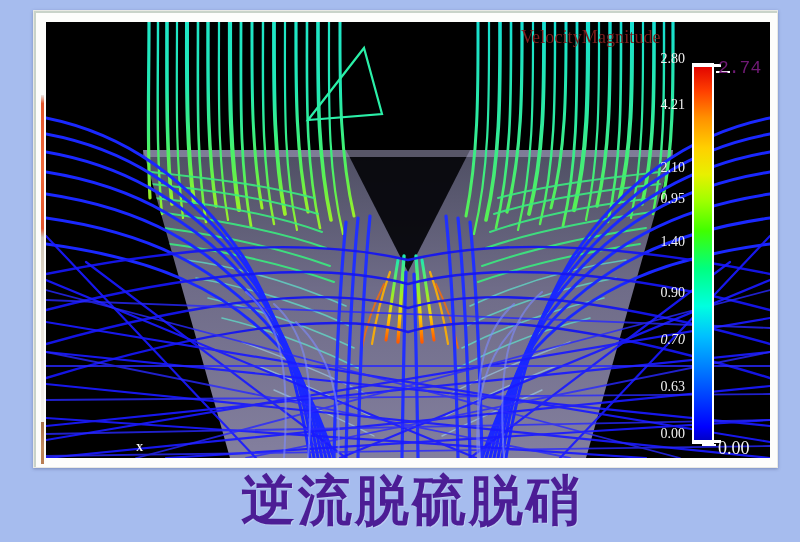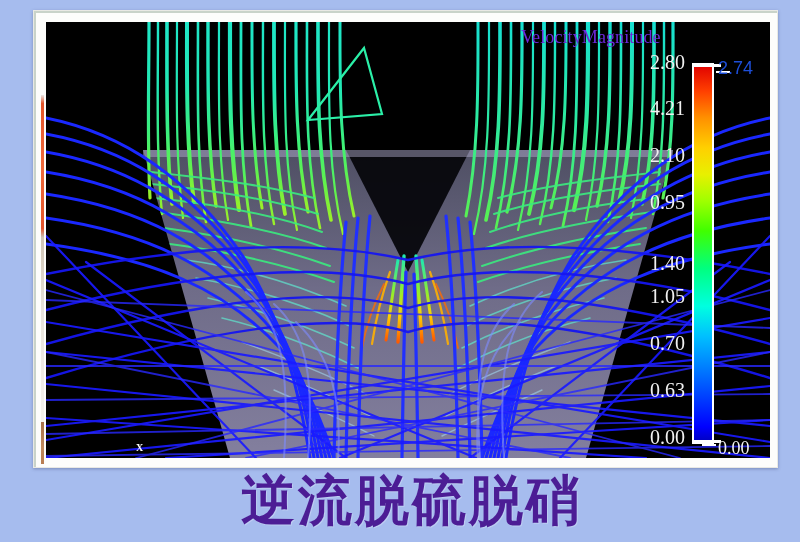--- a/index.html
+++ b/index.html
@@ -76,27 +76,27 @@
   .cb-cap{position:absolute;left:-1px;width:28px;height:3px;background:#fff;}
   #cb-cap-top{top:-1px;}
   #cb-cap-bot{bottom:-1px;}
 
   
   .cb-whisker{position:absolute;width:14px;height:2px;background:#ffffff;}
   #whisk-top{left:716px;top:71px;}
   #whisk-bot{left:702px;top:444px;}
 
   
-  .cv-text{position:absolute;color:#6d28d9;font-family:"Liberation Serif",serif;white-space:nowrap;}
+  .cv-text{position:absolute;color:#7f1d1d;font-family:"Liberation Serif",serif;white-space:nowrap;}
   #cb-title{left:521px;top:27px;font-size:18px;letter-spacing:.1px;}
   .cb-tick{
     position:absolute;width:72px;text-align:right;
-    color:#f0f0f0;font-size:20px;font-family:"Liberation Serif",serif;
-  }
-  #tick-hi{position:absolute;left:718px;font-size:18px;color:#1d4ed8;font-family:Liberation Sans, sans-serif;}
+    color:#f0f0f0;font-size:14px;font-family:"Liberation Serif",serif;
+  }
+  #tick-hi{position:absolute;left:718px;font-size:18px;color:#701a75;font-family:Liberation Mono, monospace;}
   #tick-lo{position:absolute;left:718px;font-size:18px;color:#f2f2f2;font-family:"Liberation Serif",serif;}
 
   
   #axis-triad{position:absolute;left:50px;top:418px;width:54px;height:26px;}
   #axis-label-x{
     position:absolute;left:40px;top:2px;color:#ffffff;font-size:10px;
     font-family:"Liberation Serif",serif;font-weight:bold;
   }
 
   
@@ -357,25 +357,25 @@
     <div id="colorbar">
       <div class="cb-cap" id="cb-cap-top"></div>
       <div class="cb-cap" id="cb-cap-bot"></div>
     </div>
   </div>
   <div class="cb-whisker" id="whisk-top"></div>
   <div class="cb-whisker" id="whisk-bot"></div>
 
   <div class="cb-tick" style="left:613px;top:51px;">2.80</div>
   <div class="cb-tick" style="left:613px;top:97px;">4.21</div>
-  <div class="cb-tick" style="left:613px;top:144px;">2.10</div>
+  <div class="cb-tick" style="left:613px;top:160px;">2.10</div>
   <div class="cb-tick" style="left:613px;top:191px;">0.95</div>
-  <div class="cb-tick" style="left:613px;top:252px;">1.40</div>
-  <div class="cb-tick" style="left:613px;top:285px;">1.05</div>
-  <div class="cb-tick" style="left:613px;top:332px;">0.70</div>
+  <div class="cb-tick" style="left:613px;top:234px;">1.40</div>
+  <div class="cb-tick" style="left:613px;top:285px;">0.90</div>
+  <div class="cb-tick" style="left:613px;top:332px;font-style:italic;">0.70</div>
   <div class="cb-tick" style="left:613px;top:379px;">0.63</div>
   <div class="cb-tick" style="left:613px;top:426px;">0.00</div>
 
   <div id="tick-hi" style="top:58px;">2.74</div>
   <div id="tick-lo" style="top:438px;">0.00</div>
 
   <div id="caption">逆流脱硫脱硝</div>
 
 </div>
 

